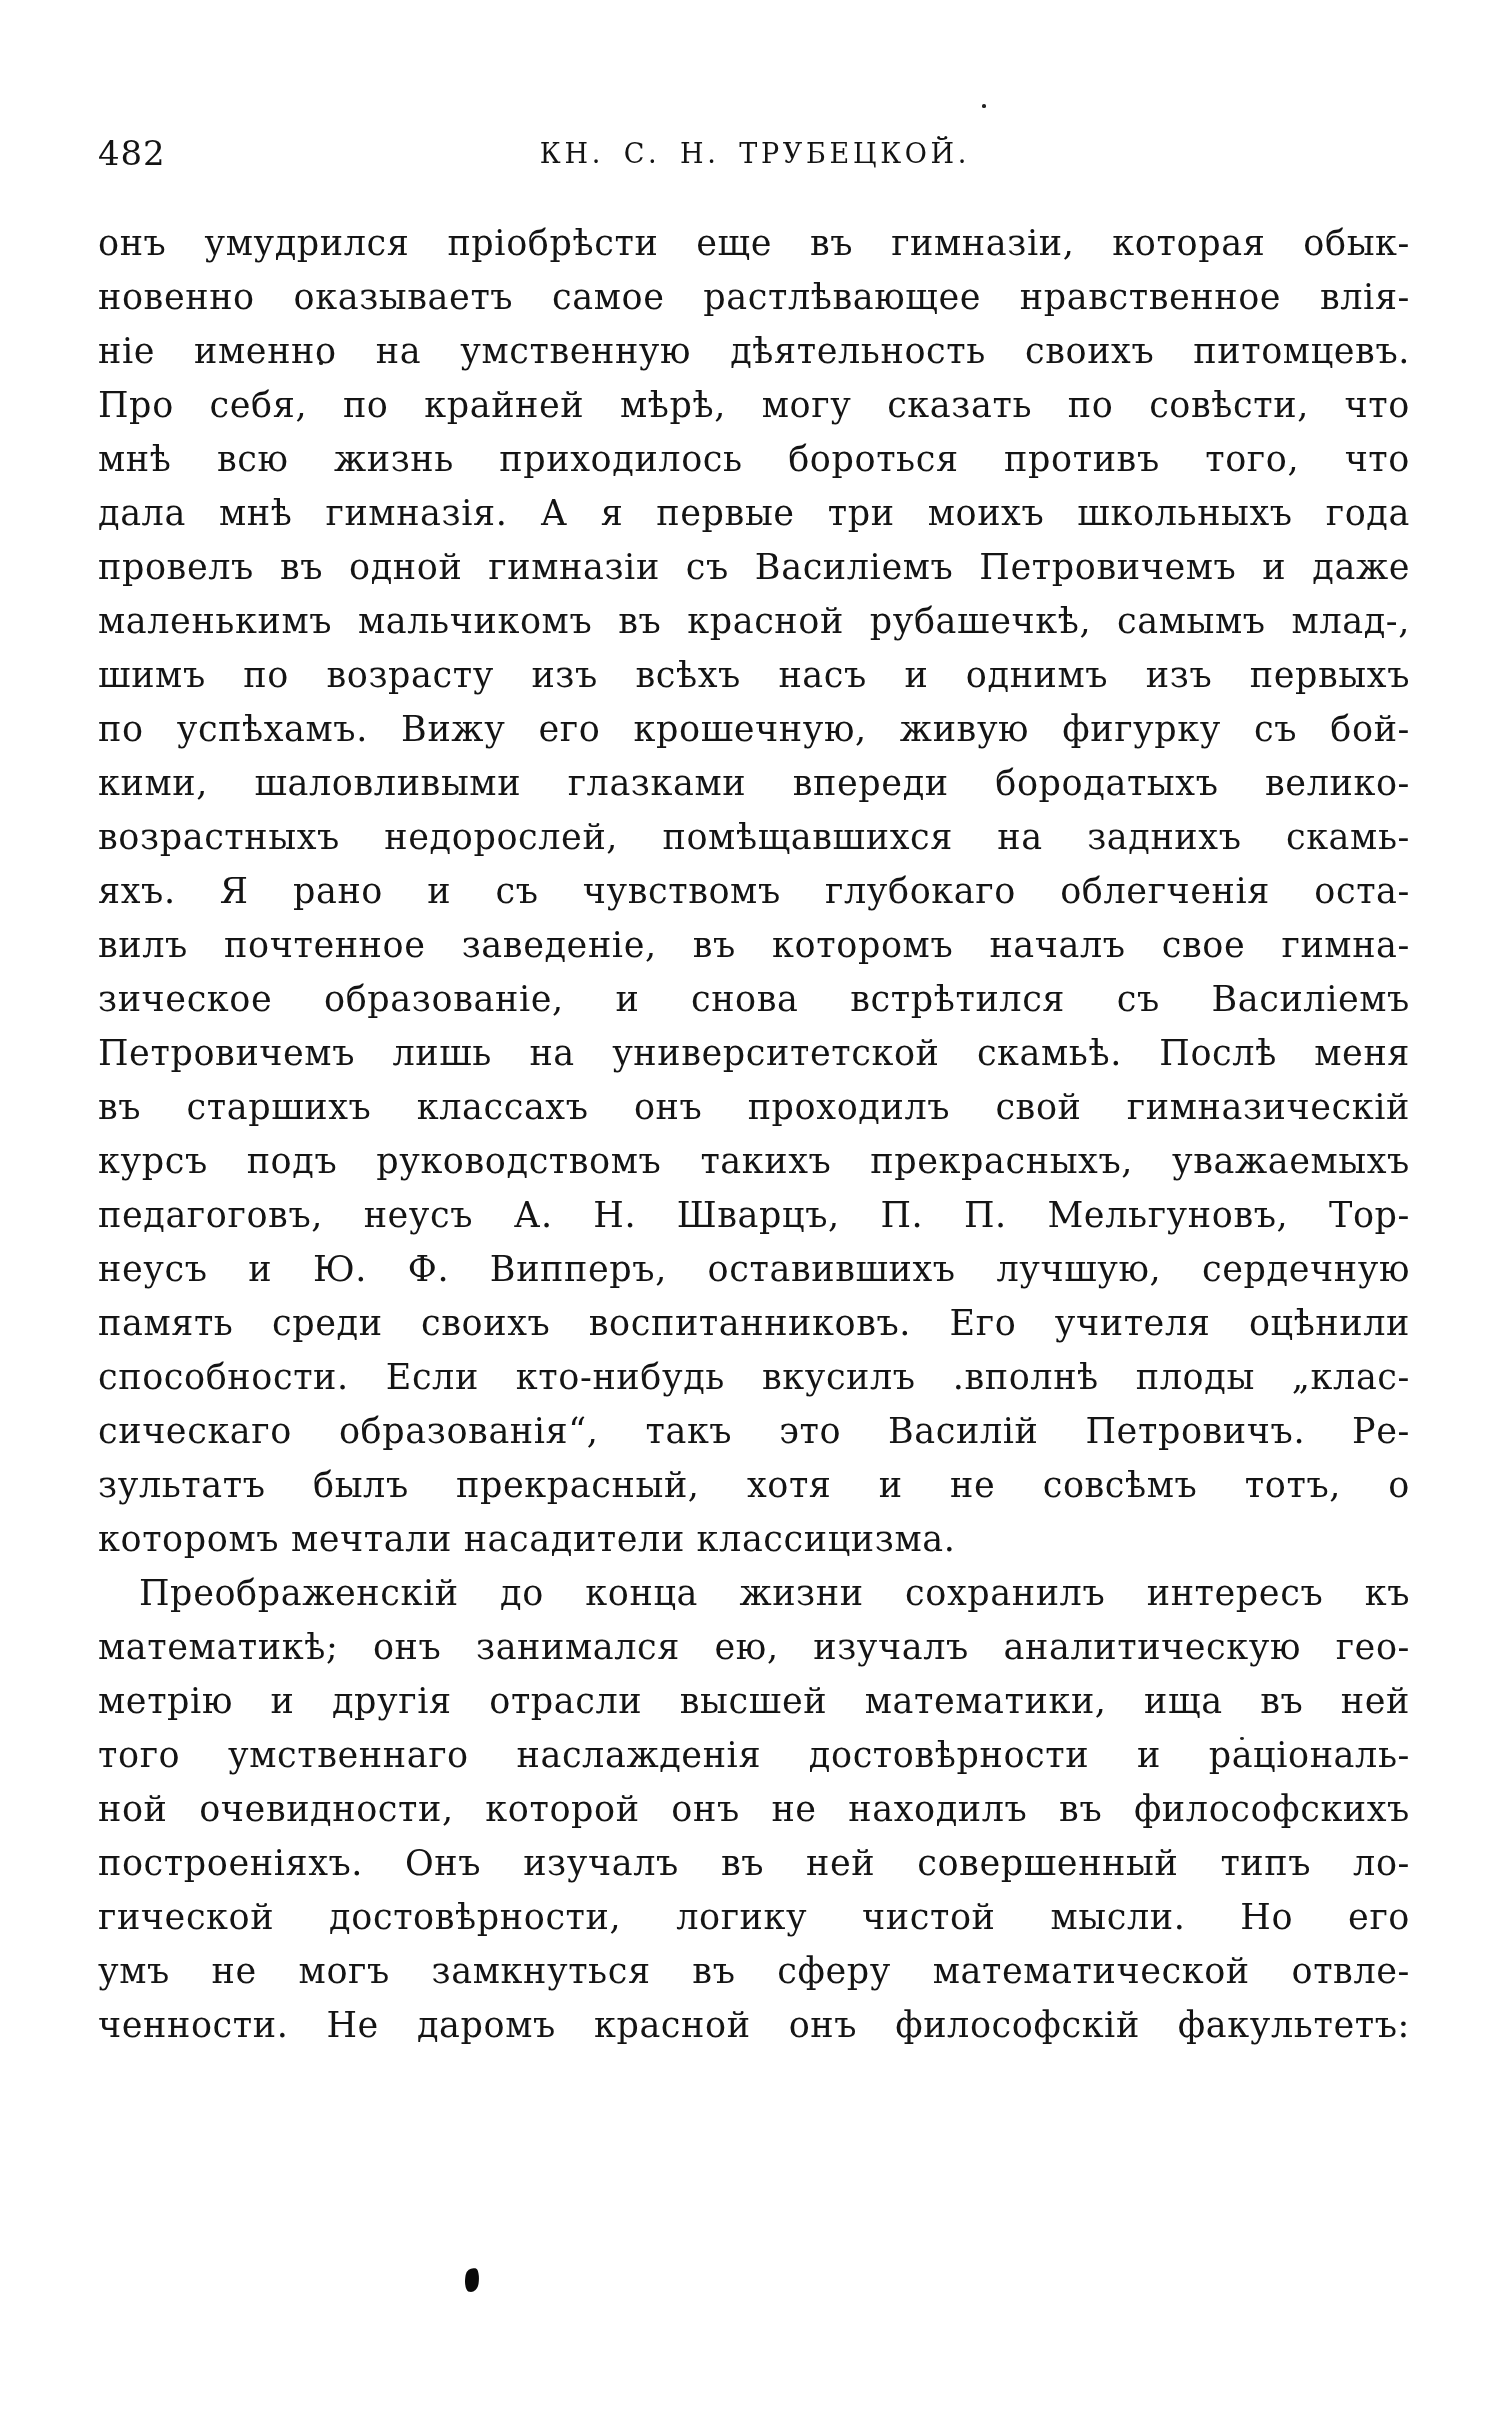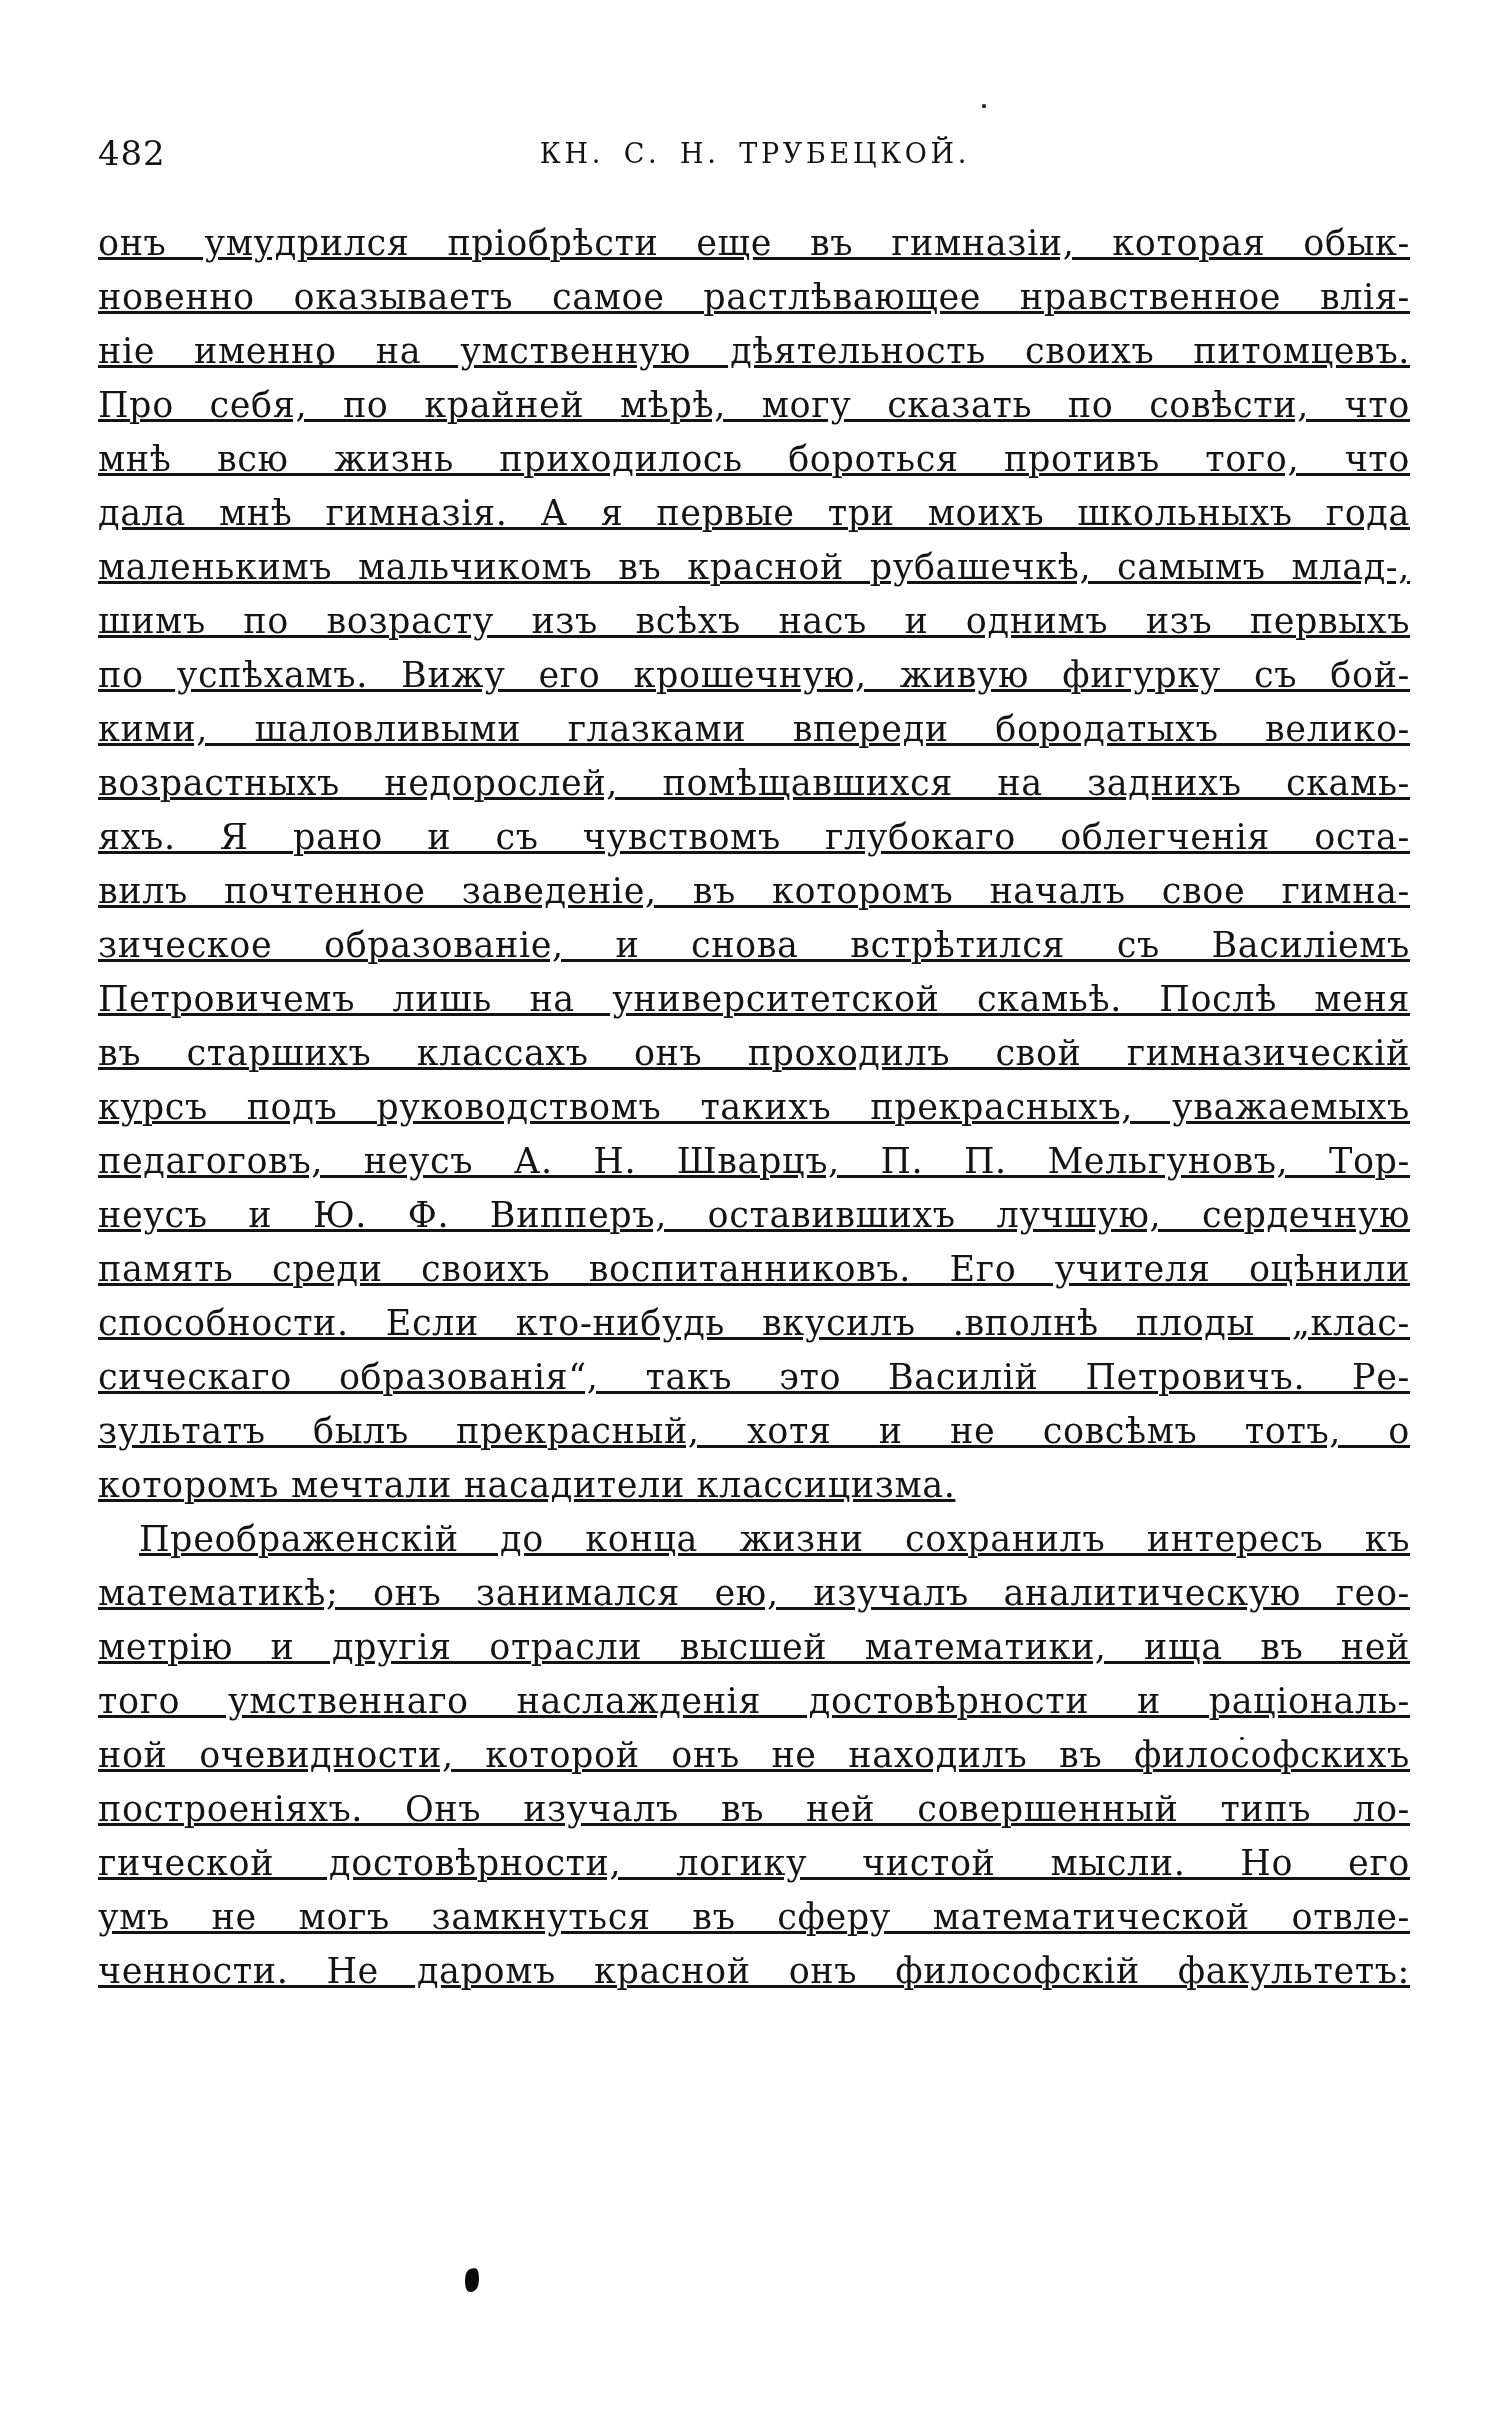--- a/index.html
+++ b/index.html
@@ -52,21 +52,20 @@
     width: 1312px;
   }
   .line {
     height: 54px;
     line-height: 54px;
     font-size: 35px;
     letter-spacing: 0.6px;
     white-space: normal;
     text-align: justify;
     text-align-last: justify;
-    text-decoration: underline;
   }
   .para-last {
     text-align-last: left;
   }
   .indent {
     text-indent: 41px;
   }
   .ink-blot {
     position: absolute;
     left: 465px;
@@ -93,20 +92,21 @@
     <div class="running-title">КН. С. Н. ТРУБЕЦКОЙ.</div>
   </div>
 
   <div class="text-block">
     <div class="line">онъ умудрился пріобрѣсти еще въ гимназіи, которая обык-</div>
     <div class="line">новенно оказываетъ самое растлѣвающее нравственное влія-</div>
     <div class="line">ніе именно на умственную дѣятельность своихъ питомцевъ.</div>
     <div class="line">Про себя, по крайней мѣрѣ, могу сказать по совѣсти, что</div>
     <div class="line">мнѣ всю жизнь приходилось бороться противъ того, что</div>
     <div class="line">дала мнѣ гимназія. А я первые три моихъ школьныхъ года</div>
+    <div class="line">провелъ въ одной гимназіи съ Василіемъ Петровичемъ и даже</div>
     <div class="line">маленькимъ мальчикомъ въ красной рубашечкѣ, самымъ млад-,</div>
     <div class="line">шимъ по возрасту изъ всѣхъ насъ и однимъ изъ первыхъ</div>
     <div class="line">по успѣхамъ. Вижу его крошечную, живую фигурку съ бой-</div>
     <div class="line">кими, шаловливыми глазками впереди бородатыхъ велико-</div>
     <div class="line">возрастныхъ недорослей, помѣщавшихся на заднихъ скамь-</div>
     <div class="line">яхъ. Я рано и съ чувствомъ глубокаго облегченія оста-</div>
     <div class="line">вилъ почтенное заведеніе, въ которомъ началъ свое гимна-</div>
     <div class="line">зическое образованіе, и снова встрѣтился съ Василіемъ</div>
     <div class="line">Петровичемъ лишь на университетской скамьѣ. Послѣ меня</div>
     <div class="line">въ старшихъ классахъ онъ проходилъ свой гимназическій</div>

